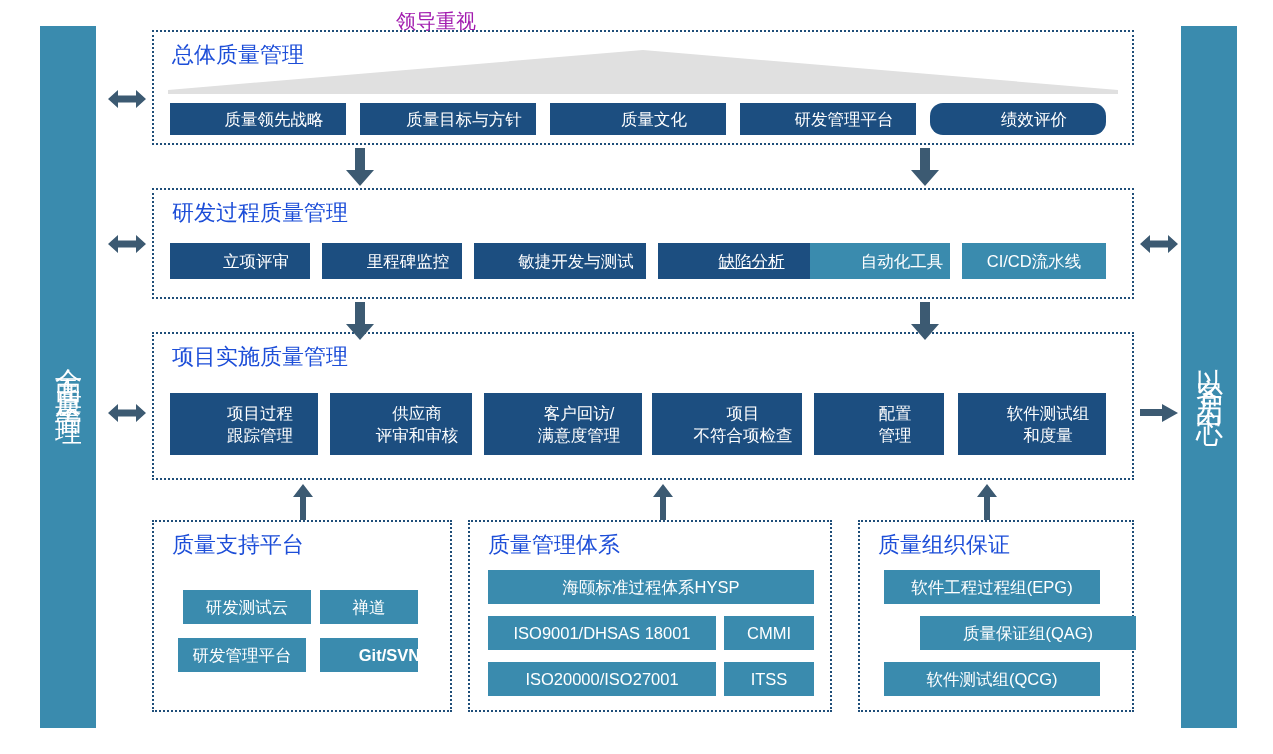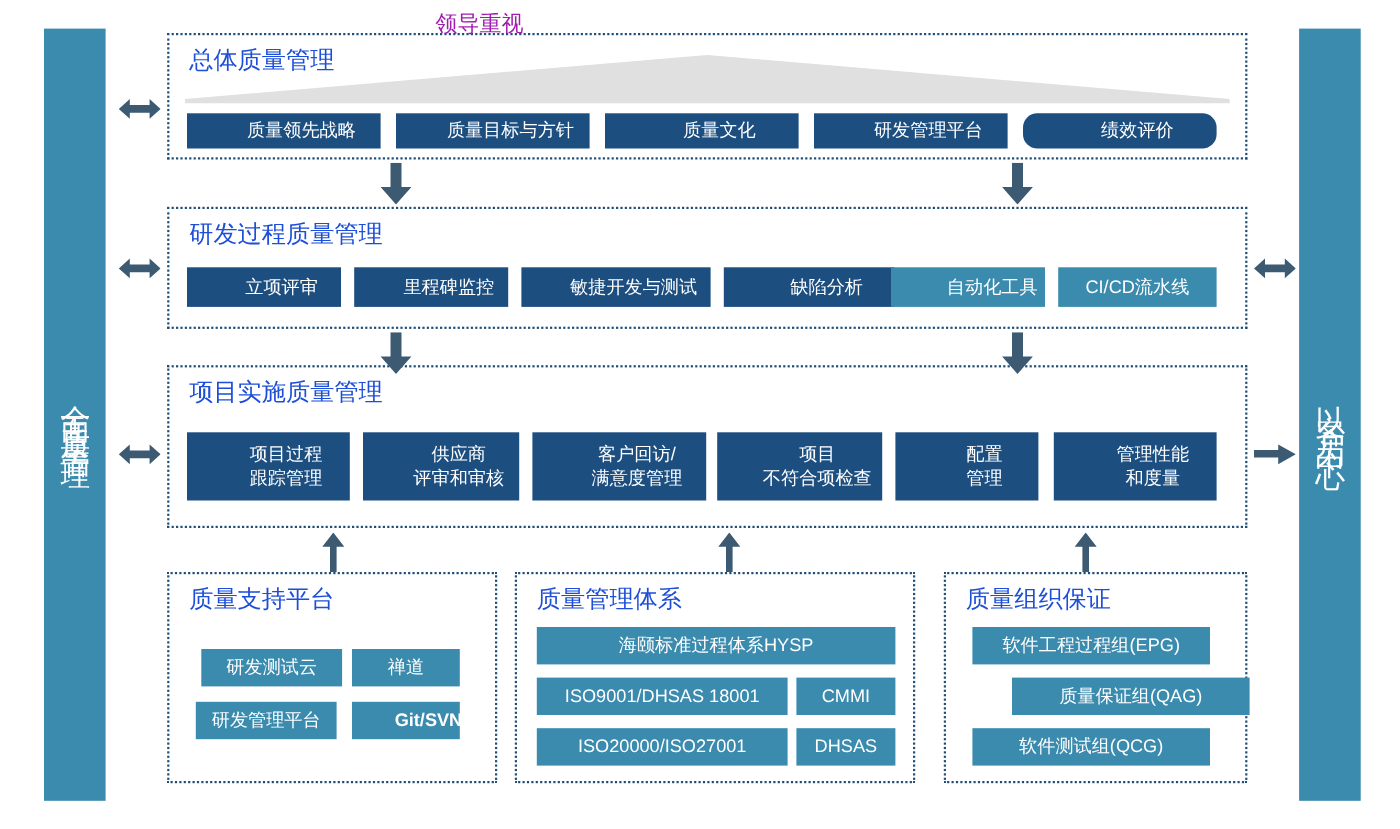--- a/index.html
+++ b/index.html
@@ -117,59 +117,59 @@
 <div class="box navy" style="left:740px;top:103px;width:176px;height:32px;">研发管理平台</div>
 <div class="box navy" style="left:930px;top:103px;width:176px;height:32px;border-radius:13px;">绩效评价</div>
 
 <div class="panel" style="left:152px;top:188px;width:982px;height:111px;">
   <div class="panel-title">研发过程质量管理</div>
 </div>
 
 <div class="box navy" style="left:170px;top:243px;width:140px;height:36px;">立项评审</div>
 <div class="box navy" style="left:322px;top:243px;width:140px;height:36px;">里程碑监控</div>
 <div class="box navy" style="left:474px;top:243px;width:172px;height:36px;">敏捷开发与测试</div>
-<div class="box navy" style="left:658px;top:243px;width:155px;height:36px;">缺陷分析</div>
+<div class="box navy" style="left:658px;top:243px;width:155px;height:36px;text-decoration:underline;">缺陷分析</div>
 <div class="box teal" style="left:810px;top:243px;width:140px;height:36px;padding-left:44px;">自动化工具</div>
 <div class="box teal" style="left:962px;top:243px;width:144px;height:36px;">CI/CD流水线</div>
 
 <div class="panel" style="left:152px;top:332px;width:982px;height:148px;">
   <div class="panel-title">项目实施质量管理</div>
 </div>
 
 <div class="box navy" style="left:170px;top:393px;width:148px;height:62px;">项目过程
 跟踪管理</div>
 <div class="box navy" style="left:330px;top:393px;width:142px;height:62px;">供应商
 评审和审核</div>
 <div class="box navy" style="left:484px;top:393px;width:158px;height:62px;">客户回访/
 满意度管理</div>
 <div class="box navy" style="left:652px;top:393px;width:150px;height:62px;">项目
 不符合项检查</div>
 <div class="box navy" style="left:814px;top:393px;width:130px;height:62px;">配置
 管理</div>
-<div class="box navy" style="left:958px;top:393px;width:148px;height:62px;">管理性能
+<div class="box navy" style="left:958px;top:393px;width:148px;height:62px;">软件测试组
 和度量</div>
 
 <div class="panel" style="left:152px;top:520px;width:300px;height:192px;">
   <div class="panel-title">质量支持平台</div>
 </div>
 
 <div class="box teal" style="left:183px;top:590px;width:128px;height:34px;">研发测试云</div>
 <div class="box teal" style="left:320px;top:590px;width:98px;height:34px;">禅道</div>
 <div class="box teal" style="left:178px;top:638px;width:128px;height:34px;">研发管理平台</div>
 <div class="box teal bold" style="left:320px;top:638px;width:98px;height:34px;">Git/SVN</div>
 
 <div class="panel" style="left:468px;top:520px;width:364px;height:192px;">
   <div class="panel-title">质量管理体系</div>
 </div>
 
 <div class="box teal" style="left:488px;top:570px;width:326px;height:34px;">海颐标准过程体系HYSP</div>
 <div class="box teal" style="left:488px;top:616px;width:228px;height:34px;">ISO9001/DHSAS 18001</div>
 <div class="box teal" style="left:724px;top:616px;width:90px;height:34px;">CMMI</div>
 <div class="box teal" style="left:488px;top:662px;width:228px;height:34px;">ISO20000/ISO27001</div>
-<div class="box teal" style="left:724px;top:662px;width:90px;height:34px;">DHSAS</div>
+<div class="box teal" style="left:724px;top:662px;width:90px;height:34px;">ITSS</div>
 
 <div class="panel" style="left:858px;top:520px;width:276px;height:192px;">
   <div class="panel-title">质量组织保证</div>
 </div>
 
 <div class="box teal" style="left:884px;top:570px;width:216px;height:34px;">软件工程过程组(EPG)</div>
 <div class="box teal" style="left:884px;top:616px;width:216px;height:34px;margin-left:36px;">质量保证组(QAG)</div>
 <div class="box teal" style="left:884px;top:662px;width:216px;height:34px;">软件测试组(QCG)</div>
 
 <div class="arrow" style="left:108px;top:88px;">

